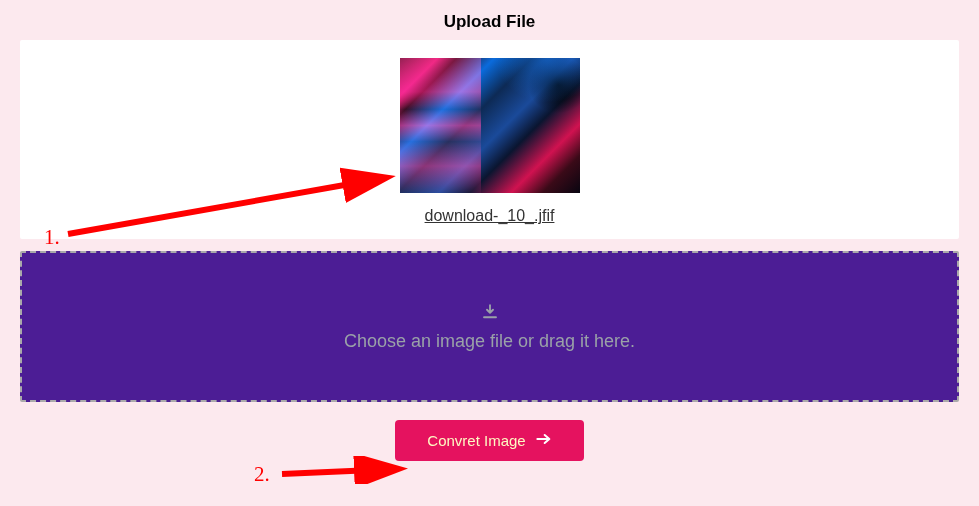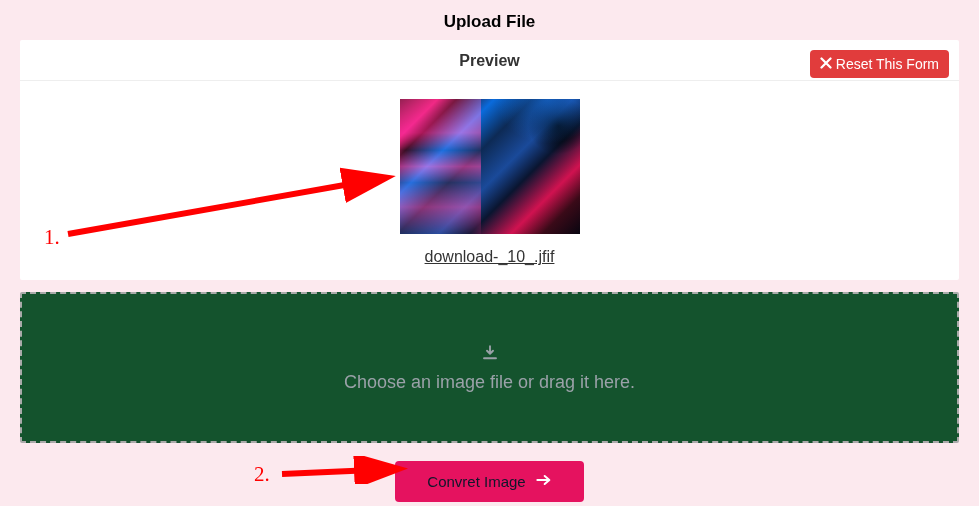--- a/index.html
+++ b/index.html
@@ -88,42 +88,42 @@
       mix-blend-mode:normal;
     }
     .filename {
       font-size: 16px;
       color: #333;
       text-decoration: underline;
     }
     .dropzone {
       margin-top: 12px;
       border: 2px dashed #aaa;
-      background: #14532d;
+      background: #4c1d95;
       border-radius: 2px;
       text-align: center;
       padding: 50px 0 48px 0;
       color: #9aa1a8;
     }
     .dropzone .dl-icon {
       margin: 0 auto 10px auto;
       width: 18px;
       height: 18px;
     }
     .dropzone-text {
       font-size: 18px;
       color: #9aa1a8;
     }
     .convert-row {
       text-align: center;
       margin-top: 18px;
     }
     .convert-btn {
       background: #e5125f;
-      color: #0f172a;
+      color: #fef9c3;
       border: none;
       border-radius: 4px;
       padding: 12px 32px;
       font-size: 15px;
       cursor: pointer;
       display: inline-flex;
       align-items: center;
       gap: 10px;
     }
     .convert-btn svg {
@@ -144,31 +144,20 @@
       pointer-events: none;
     }
   </style>
 </head>
 <body>
 
 <div class="container">
   <div class="title">Upload File</div>
 
   <div class="preview-panel">
-    <div class="preview-header">
-      <div class="preview-title">Preview</div>
-      <button class="reset-btn">
-        <span>
-          <svg viewBox="0 0 16 16">
-              <path d="M2 2 L14 14 M14 2 L2 14" stroke="#fff" stroke-width="3" fill="none" stroke-linecap="round"></path>
-            </svg>
-        </span>
-        <span>Reset This Form</span>
-      </button>
-    </div>
     <div class="preview-body">
       <div class="thumb"></div>
       <div class="filename">download-_10_.jfif</div>
     </div>
   </div>
 
   <div class="dropzone">
     <div class="dl-icon">
       <svg viewBox="0 0 24 24" width="18" height="18">
           <path d="M12 3v10m0 0l-4-4m4 4l4-4" stroke="#9aa1a8" stroke-width="2.5" fill="none" stroke-linecap="round" stroke-linejoin="round"></path>

